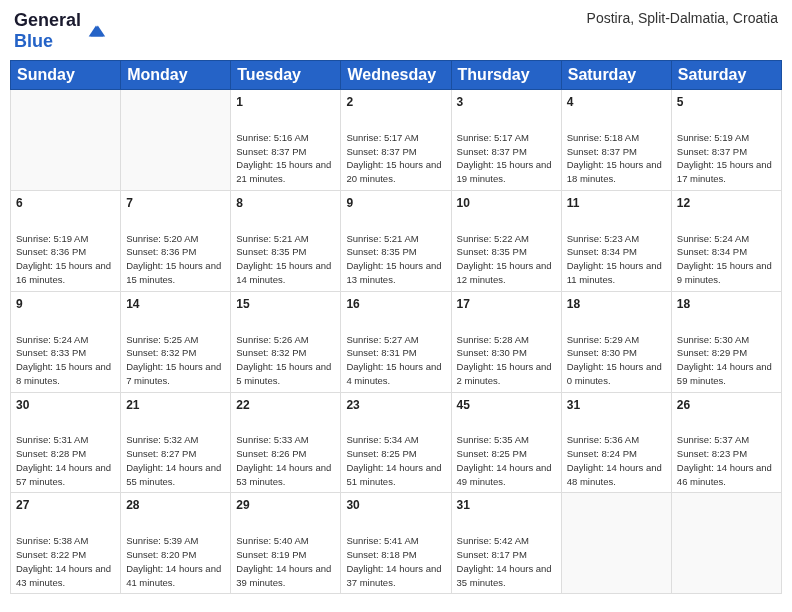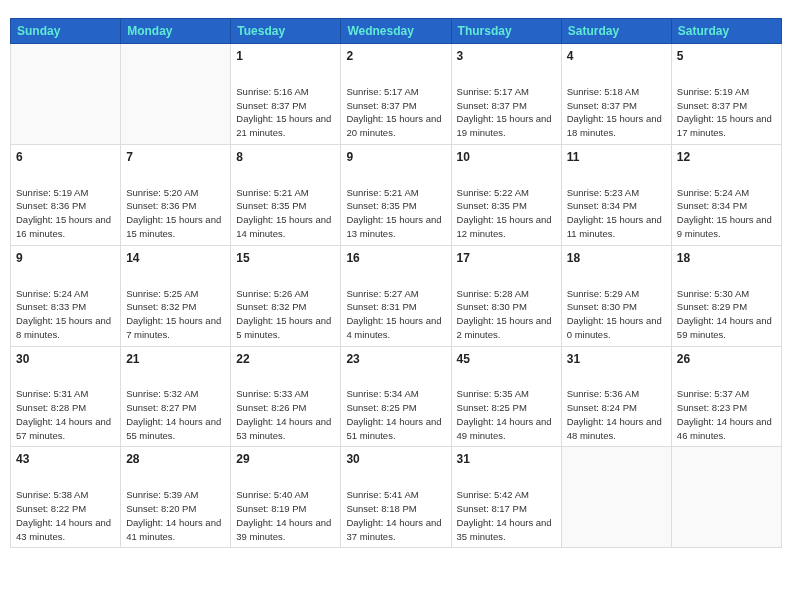--- a/index.html
+++ b/index.html
@@ -50,22 +50,22 @@
       font-size: 14px;
       color: #333;
     }
     .calendar-table {
       width: 100%;
       border-collapse: collapse;
       border: 1px solid #ccc;
     }
     .calendar-table th {
       background-color: #2563c7;
-      color: #5eead4;
-      font-size: 12px;
+      color: #ffffff;
+      font-size: 16px;
       font-weight: bold;
       padding: 5px 6px;
       text-align: left;
       border: 1px solid #1a4fa0;
     }
     .calendar-table td {
       vertical-align: top;
       border: 1px solid #ddd;
       padding: 4px 5px;
       width: calc(100% / 7);
@@ -91,21 +91,32 @@
       margin-top: 20px;
     }
     tr.week-row td {
       height: 85px;
     }
   </style>
 </head>
 <body>
 
 <div class="header">
+  <div class="logo">
+    <div>
+      <span class="logo-text-general">General</span><br>
+      <span class="logo-text-blue">Blue</span>
+    </div>
+    <svg class="logo-icon" viewBox="0 0 24 24" fill="none">
+      <polygon points="4,18 12,6 20,18" fill="#2563c7"></polygon>
+      <polygon points="12,18 20,6 28,18" fill="#2563c7" transform="translate(-6,0)"></polygon>
+    </svg>
+  </div>
   <div class="title-block">
+    <div class="location-title">Postira, Split-Dalmatia, Croatia</div>
   </div>
 </div>
 
 <table class="calendar-table">
   <thead>
     <tr>
     <th>Sunday</th>
         <th>Monday</th>
         <th>Tuesday</th>
         <th>Wednesday</th>
@@ -224,21 +235,21 @@
           <span class="day-number">31</span>
           <div class="day-info">Sunrise: 5:36 AM<br>Sunset: 8:24 PM<br>Daylight: 14 hours and 48 minutes.</div>
         </td>
         <td>
           <span class="day-number">26</span>
           <div class="day-info">Sunrise: 5:37 AM<br>Sunset: 8:23 PM<br>Daylight: 14 hours and 46 minutes.</div>
         </td>
       </tr>
       <tr class="week-row">
         <td>
-          <span class="day-number">43</span>
+          <span class="day-number">27</span>
           <div class="day-info">Sunrise: 5:38 AM<br>Sunset: 8:22 PM<br>Daylight: 14 hours and 43 minutes.</div>
         </td>
         <td>
           <span class="day-number">28</span>
           <div class="day-info">Sunrise: 5:39 AM<br>Sunset: 8:20 PM<br>Daylight: 14 hours and 41 minutes.</div>
         </td>
         <td>
           <span class="day-number">29</span>
           <div class="day-info">Sunrise: 5:40 AM<br>Sunset: 8:19 PM<br>Daylight: 14 hours and 39 minutes.</div>
         </td>

